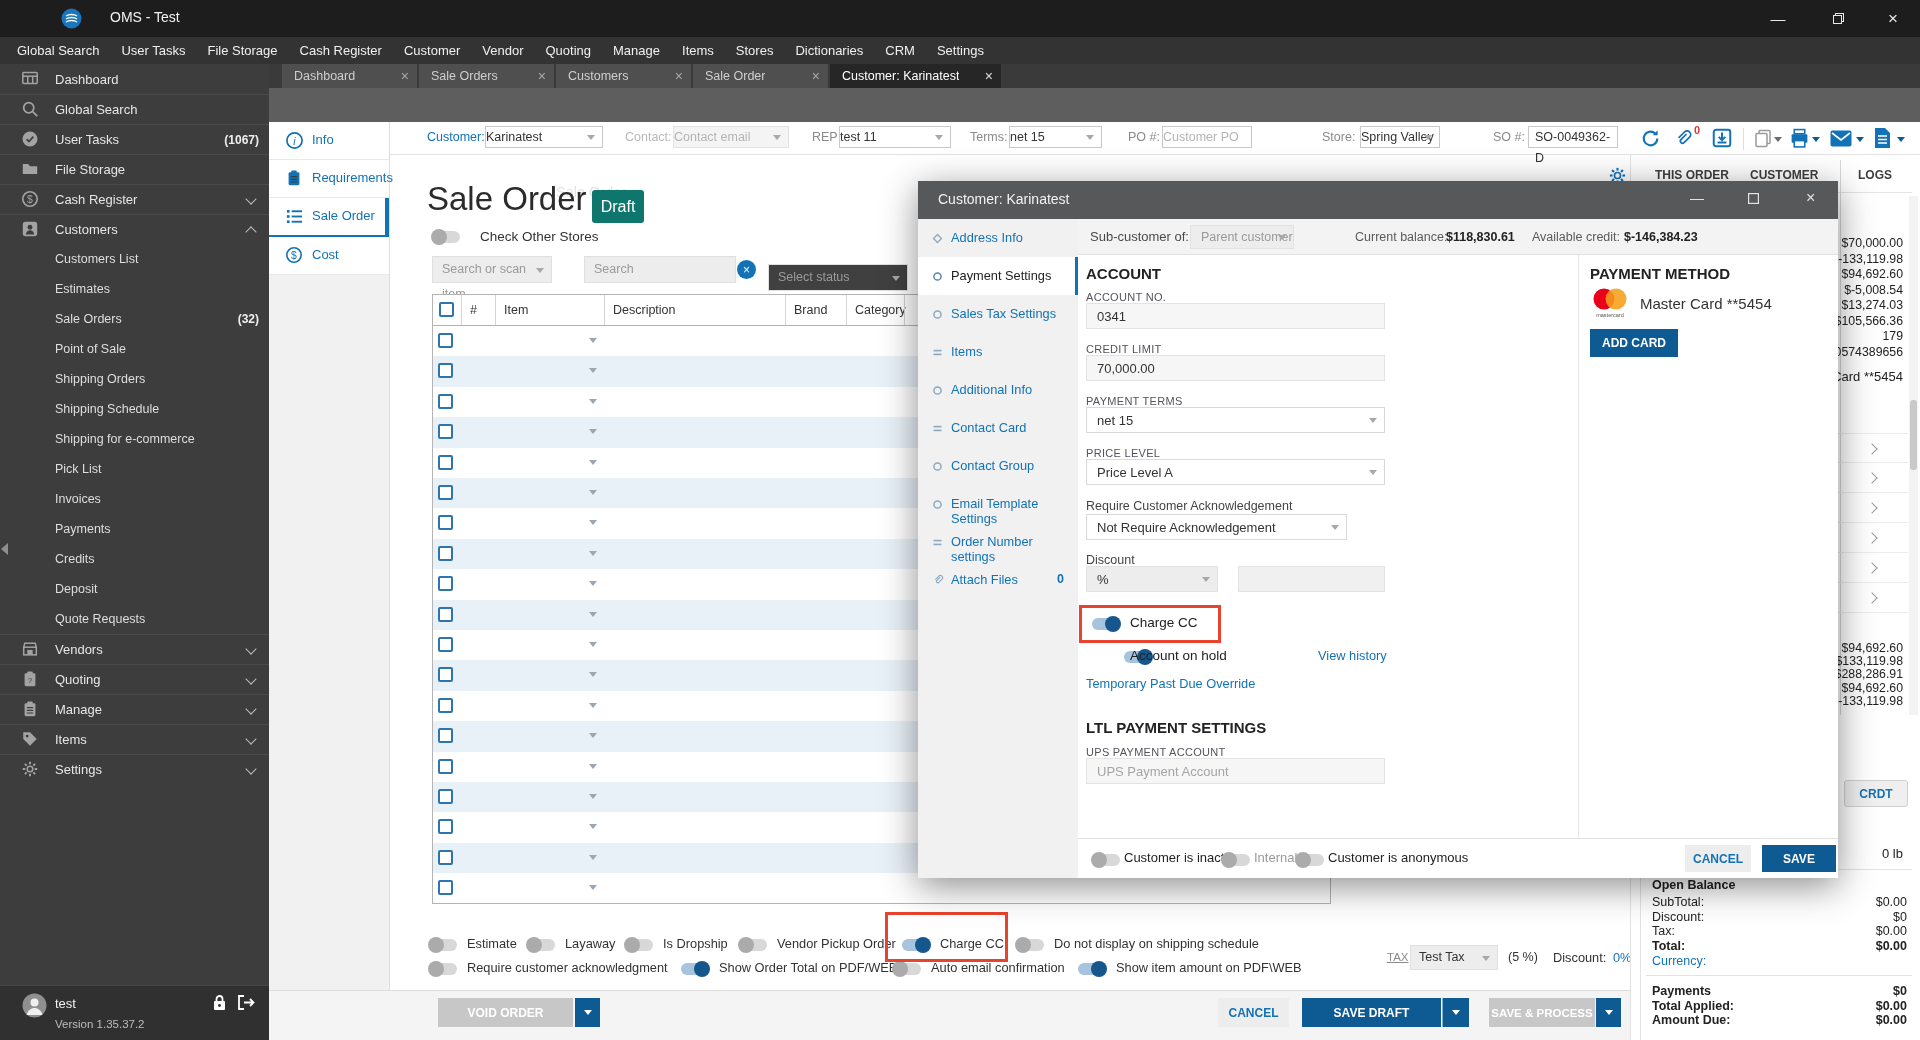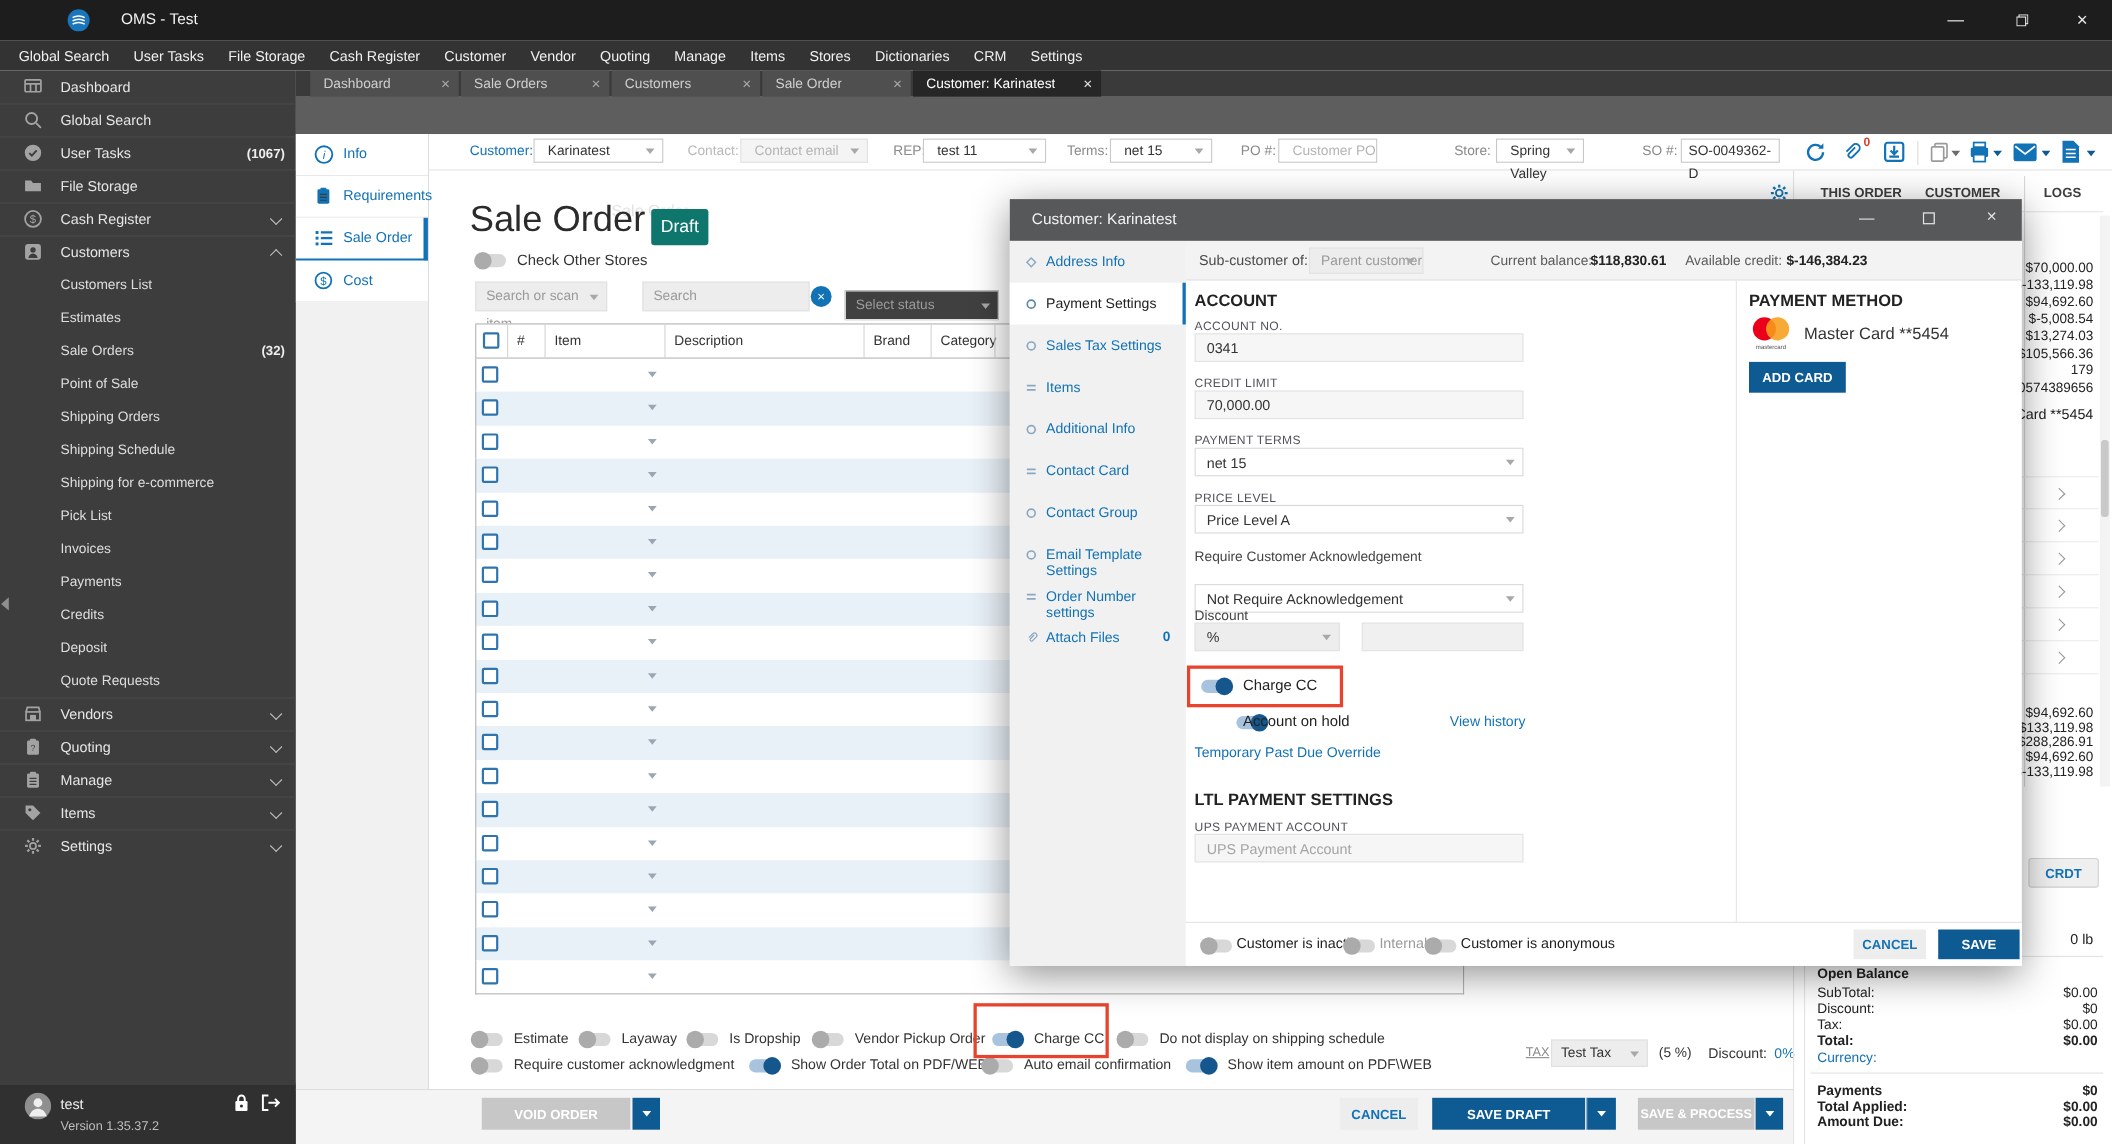--- a/index.html
+++ b/index.html
@@ -27,21 +27,21 @@
   
   .tabstrip{position:absolute;left:269px;top:64px;width:1651px;height:24px;background:#3a3a3a;display:flex;padding-left:13px;box-sizing:border-box;}
   .tab{height:24px;display:flex;align-items:center;justify-content:space-between;box-sizing:border-box;padding:0 8px 0 12px;margin-right:2px;background:#4f4f4f;color:#cfcfcf;font-size:12.5px;width:135px;}
   .tab.active{background:#262626;color:#fff;width:171px;}
   .tab .x{color:#a9a9a9;font-size:14px;margin-left:6px;}
   .tab.active .x{color:#e0e0e0;}
   .subwin{position:absolute;left:269px;top:88px;width:1651px;height:34px;background:#5e5e5e;color:#e3e3e3;}
   
   .formbar{position:absolute;left:269px;top:122px;width:1651px;height:33px;background:#fff;border-bottom:1px solid #e3e3e3;box-sizing:border-box;}
   .flabel{position:absolute;top:8px;font-size:12.5px;color:#8a8a8a;}
-  .fbox{position:absolute;top:4px;height:22px;background:#fff;border:1px solid #c9c9c9;box-sizing:border-box;font-size:12.5px;color:#333;line-height:21px;padding-left:12px;}
+  .fbox{position:absolute;top:4px;height:22px;background:#fff;border:1px solid #c9c9c9;box-sizing:border-box;font-size:12.5px;color:#333;line-height:21px;padding-left:0;}
   .fbox.dis{background:#f4f4f4;border-color:#e2e2e2;color:#b5b5b5;}
   .fbox.ph{color:#b5b5b5;}
   .caret{position:absolute;right:7px;top:50%;margin-top:-2px;width:0;height:0;border-left:4px solid transparent;border-right:4px solid transparent;border-top:5px solid #a8a8a8;}
   .dcaret{width:0;height:0;border-left:4px solid transparent;border-right:4px solid transparent;border-top:5px solid #fff;}
   
   .order-nav{position:absolute;left:269px;top:122px;width:121px;height:868px;background:#f1f1f1;border-right:1px solid #ddd;box-sizing:border-box;}
   .onav-item{position:relative;height:37px;background:#fff;border-bottom:1px solid #e8e8e8;}
   .onav-item .ic{position:absolute;left:16px;top:9px;width:19px;height:19px;}
   .onav-item .lb{position:absolute;left:43px;top:10px;font-size:13px;color:#1272b6;}
   .onav-item.active{border-right:4px solid #1272b6;border-bottom:2px solid #1272b6;}
@@ -419,21 +419,21 @@
             <text x="10" y="14.2" font-size="11.5" fill="#1272b6" text-anchor="middle">$</text>
           </svg></span>
         <span class="lb">Cost</span>
       </div>
     </div>
 
   
   <span class="abs" style="left:427px;top:180px;font-size:33px;color:#2b2b2b;">Sale Order</span>
   <span class="abs" style="left:592px;top:190px;width:52px;height:33px;background:#0f766e;border-radius:3px;color:#fff;font-size:16px;display:inline-flex;align-items:center;justify-content:center;">Draft</span>
   <span class="tg abs" style="left:432px;top:231px;"><span class="kn"></span></span>
-  <span class="abs" style="left:470px;top:229px;font-size:13.5px;color:#333;">Check Other Stores</span>
+  <span class="abs" style="left:480px;top:229px;font-size:13.5px;color:#333;">Check Other Stores</span>
 
   <div class="abs" style="left:432px;top:256px;width:120px;height:27px;background:#ededed;border:1px solid #e0e0e0;box-sizing:border-box;color:#9a9a9a;font-size:12.5px;line-height:25px;padding-left:9px;position:absolute;"><span>Search or scan item</span><span class="caret"></span></div>
   <div class="abs" style="left:584px;top:256px;width:152px;height:27px;background:#ededed;border:1px solid #e0e0e0;box-sizing:border-box;color:#9a9a9a;font-size:12.5px;line-height:25px;padding-left:9px;"><span>Search</span></div>
   <span class="abs" style="left:737px;top:260px;width:19px;height:19px;border-radius:50%;background:#1272b6;color:#fff;font-size:12px;display:inline-flex;align-items:center;justify-content:center;">×</span>
   <div class="abs" style="left:768px;top:264px;width:140px;height:27px;background:#404040;border:1px solid #e0e0e0;box-sizing:border-box;color:#9a9a9a;font-size:12.5px;line-height:25px;padding-left:9px;"><span>Select status</span><span class="caret"></span></div>
 
   
   <div class="thead" id="table-head">
     <span class="cb abs" style="left:6px;top:7px;"></span>
   <span class="th" style="left: 28px; width: 34px;">#</span>
@@ -758,21 +758,21 @@
     <span class="sec-title abs" style="left:168px;top:84px;">ACCOUNT</span>
     <span class="mlabel abs" style="left:168px;top:110px;">ACCOUNT NO.</span>
     <div class="minput abs" style="left:168px;top:122px;width:299px;"><span>0341</span></div>
     <span class="mlabel abs" style="left:168px;top:162px;">CREDIT LIMIT</span>
     <div class="minput abs" style="left:168px;top:174px;width:299px;"><span>70,000.00</span></div>
     <span class="mlabel abs" style="left:168px;top:214px;">PAYMENT TERMS</span>
     <div class="mdd abs" style="left:168px;top:226px;width:299px;"><span>net 15</span><span class="caret"></span></div>
     <span class="mlabel abs" style="left:168px;top:266px;">PRICE LEVEL</span>
     <div class="mdd abs" style="left:168px;top:278px;width:299px;"><span>Price Level A</span><span class="caret"></span></div>
     <span class="abs" style="left:168px;top:318px;font-size:12.5px;color:#444;">Require Customer Acknowledgement</span>
-    <div class="mdd abs" style="left:168px;top:350px;width:299px;"><span>Not Require Acknowledgement</span><span class="caret"></span></div>
+    <div class="mdd abs" style="left:168px;top:333px;width:261px;"><span>Not Require Acknowledgement</span><span class="caret"></span></div>
     <span class="abs" style="left:168px;top:372px;font-size:12.5px;color:#444;">Discount</span>
     <div class="mdd dis abs" style="left:168px;top:385px;width:132px;"><span>%</span><span class="caret"></span></div>
     <div class="minput abs" style="left:320px;top:385px;width:147px;background:#f0f0f0;"></div>
 
     <span class="tg on abs" style="left:174px;top:437px;"><span class="kn"></span></span>
     <span class="abs" style="left:212px;top:434px;font-size:13.5px;color:#222;">Charge CC</span>
     <div class="redbox" style="left:161px;top:424px;width:142px;height:38px;"></div>
 
     <span class="tg on abs" style="left:174px;top:470px;"><span class="kn"></span></span>
     <span class="abs" style="left:212px;top:467px;font-size:13.5px;color:#222;">Account on hold</span>

